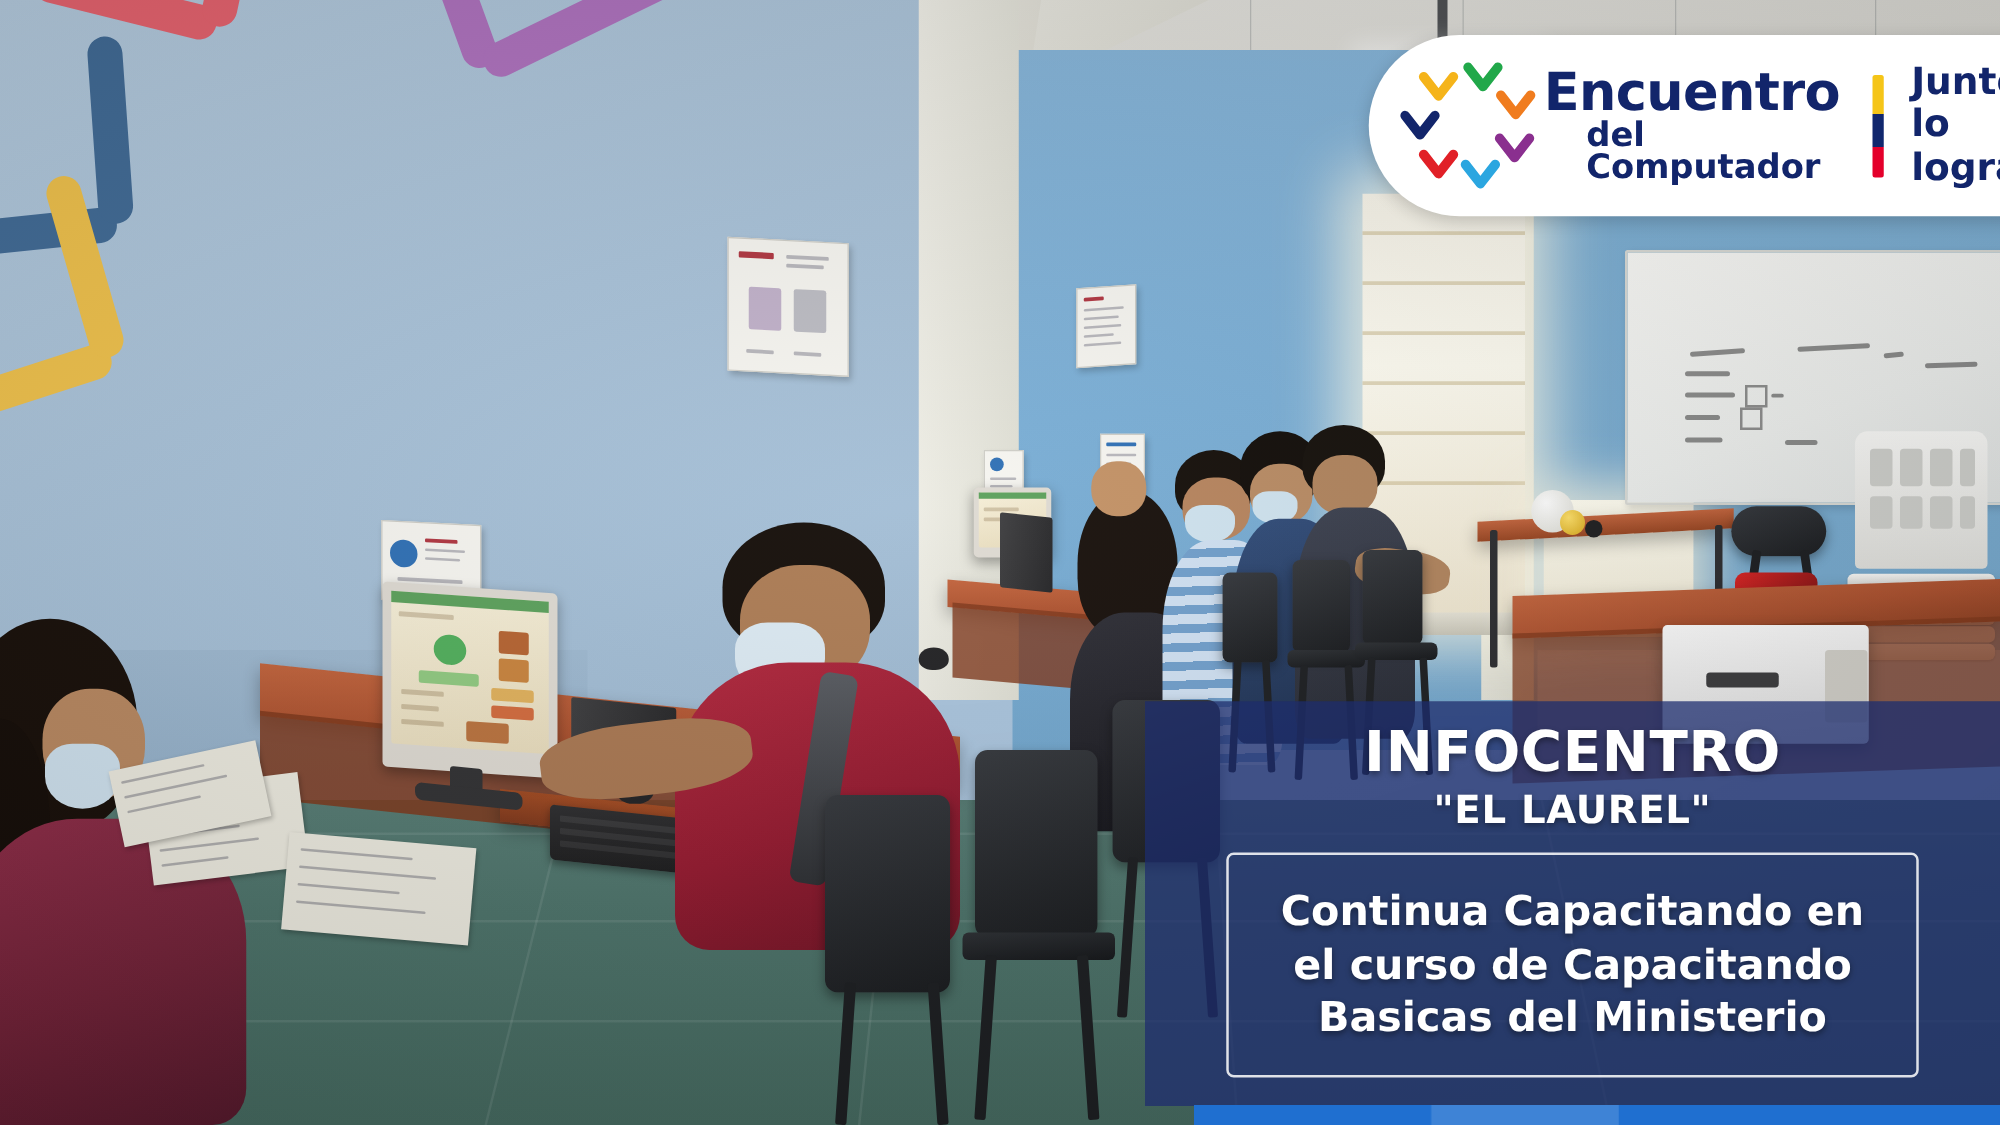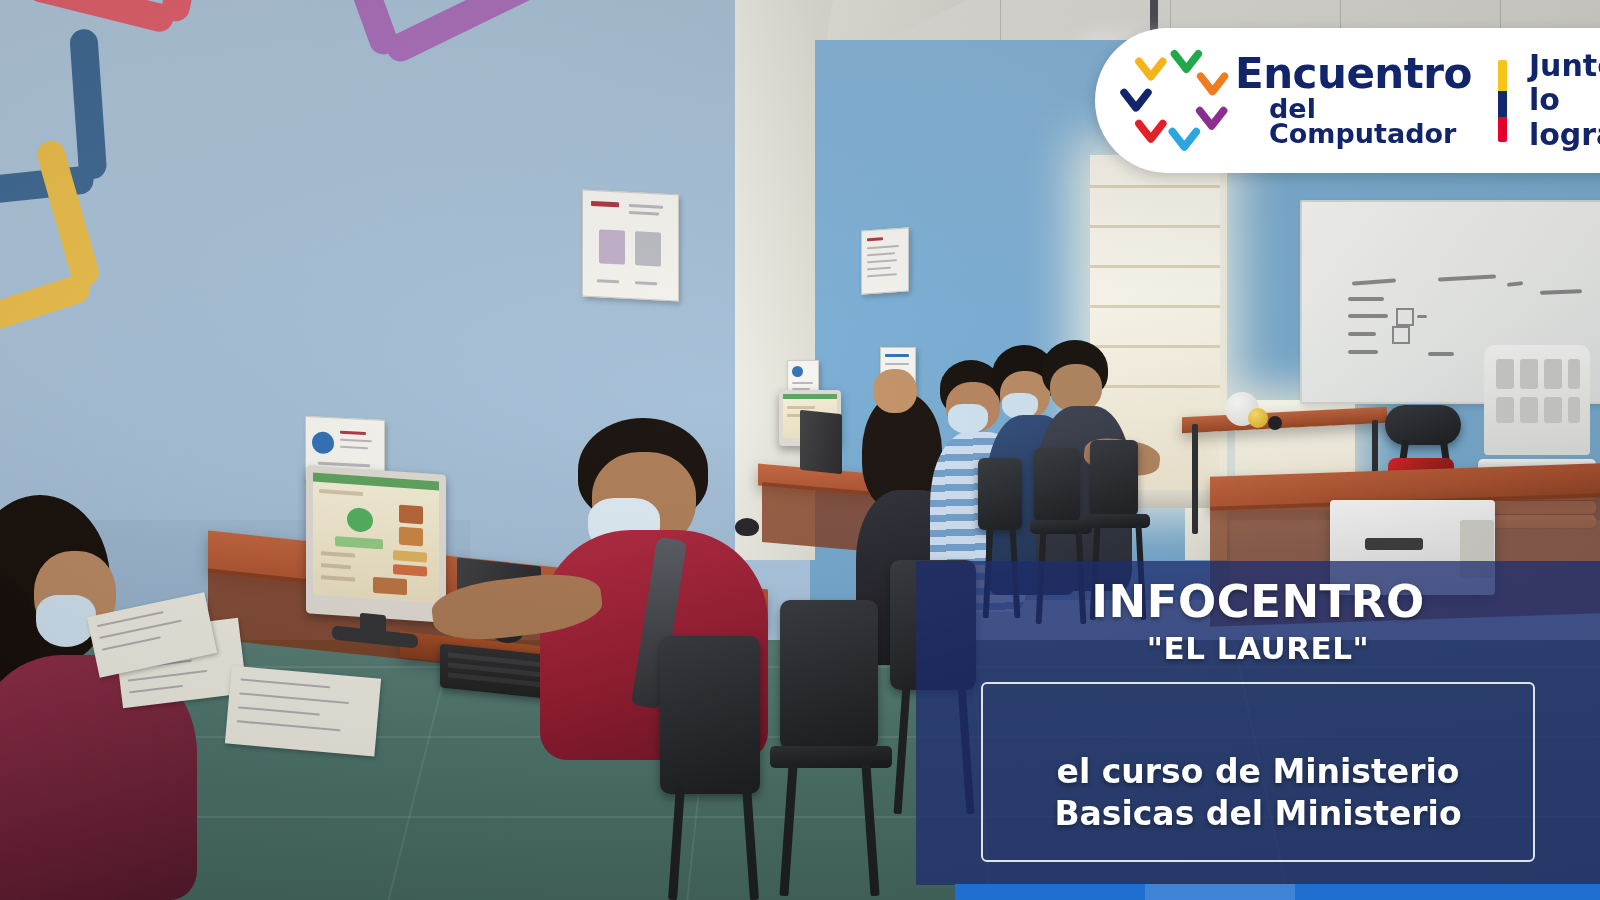--- a/index.html
+++ b/index.html
@@ -663,22 +663,22 @@
   </div>
 
   <div class="ministry">
   </div>
 
   <div class="panel">
     <div class="panel-title">INFOCENTRO</div>
     <div class="panel-sub">"EL LAUREL"</div>
     <div class="panel-box">
       <p>
-        <br>
-        <span>el curso de Ministerio</span><br>
+        <span>Continua Capacitando en</span><br>
+        <span>el curso de Capacitando</span><br>
         <span>Basicas del Ministerio</span>
       </p>
     </div>
   </div>
   <div class="bottom-bar"></div>
   <div class="bottom-bar-tint"></div>
 
 </div>
 
 </body></html>

